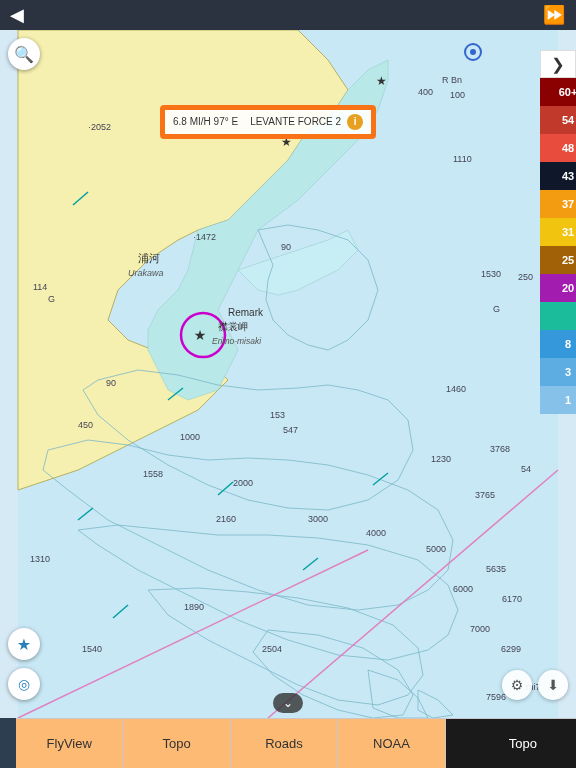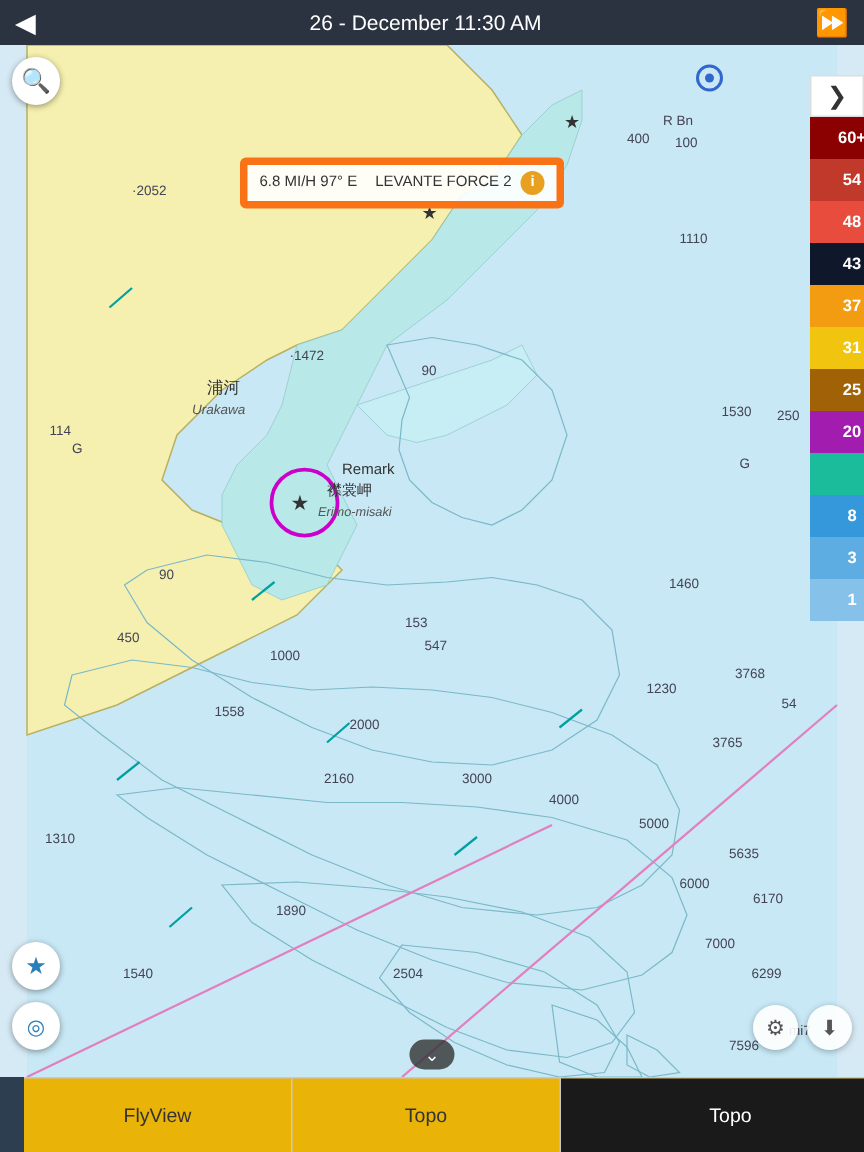--- a/index.html
+++ b/index.html
@@ -52,21 +52,21 @@
       font-size: 11px; font-weight: bold; color: white; cursor: pointer;
     }
     .arrow-item {
       width: 36px; height: 28px; display: flex; align-items: center; justify-content: center;
       background: white; cursor: pointer; font-size: 16px; color: #333; border: 1px solid #ddd;
     }
 
     
     #bottom-bar {
       position: absolute; bottom: 0; left: 16px; right: 0; height: 50px;
-      background: #eab308; border-top: 1px solid #c8c8cc;
+      background: #fdba74; border-top: 1px solid #c8c8cc;
       display: flex; z-index: 100;
     }
     .bottom-tab {
       flex: 1; display: flex; align-items: center; justify-content: center;
       font-size: 13px; color: #333; cursor: pointer; background: none; border: none;
       border-right: 1px solid #c8c8cc;
     }
     .bottom-tab:last-child { border-right: none; }
     .bottom-tab.active { background: #1a1a1a; color: white; padding-left: 24px; }
 
@@ -107,21 +107,20 @@
       position: absolute; bottom: 55px; left: 50%; transform: translateX(-50%);
       z-index: 50; background: rgba(50,50,50,0.8); border-radius: 12px;
       padding: 3px 10px; color: white; font-size: 12px; cursor: pointer;
     }
   </style>
 </head>
 <body>
 
 <div id="top-bar">
   <button class="top-bar-btn">◀</button>
-  <span id="top-bar-title">26 - December  11:30 AM</span>
   <button class="top-bar-btn">⏩</button>
 </div>
 
 <div id="map-container">
   <svg id="map-svg" viewBox="0 0 540 688" xmlns="http://www.w3.org/2000/svg">
 
     <rect width="540" height="688" fill="#c8e8f5"></rect>
 
     <path d="M0,0 L280,0 L310,30 L330,60 L310,90 L290,100 L270,130 L240,160 L210,190 L180,200 L160,210 L130,230 L100,260 L90,290 L110,310 L160,330 L200,340 L210,350 L180,380 L140,400 L100,420 L60,440 L0,460 Z" fill="#f5f0b0" stroke="#b8b060" stroke-width="1"></path>
 
@@ -237,20 +236,22 @@
     <div class="wind-scale-item" style="background: #a21caf;">20</div>
     <div class="wind-scale-item" style="background: rgb(26, 188, 156);"></div>
     <div class="wind-scale-item" style="background: rgb(52, 152, 219);">8</div>
     <div class="wind-scale-item" style="background: rgb(93, 173, 226);">3</div>
     <div class="wind-scale-item" style="background: rgb(133, 193, 233);">1</div>
   </div>
 
 <div id="bottom-bar">
   <button class="bottom-tab">FlyView</button>
   <button class="bottom-tab">Topo</button>
+  <button class="bottom-tab">Roads</button>
+  <button class="bottom-tab">NOAA</button>
   <button class="bottom-tab active">Topo</button>
 </div>
 
 <button id="favorites-btn" style="bottom:108px;">
   <span>★</span>
 </button>
 <button id="location-btn" style="position:absolute;bottom:68px;left:8px;z-index:50;width:32px;height:32px;background:white;border-radius:50%;display:flex;align-items:center;justify-content:center;box-shadow:0 1px 4px rgba(0,0,0,0.4);cursor:pointer;border:none;font-size:14px;color:#2980b9;">
   <span>◎</span>
 </button>
 

